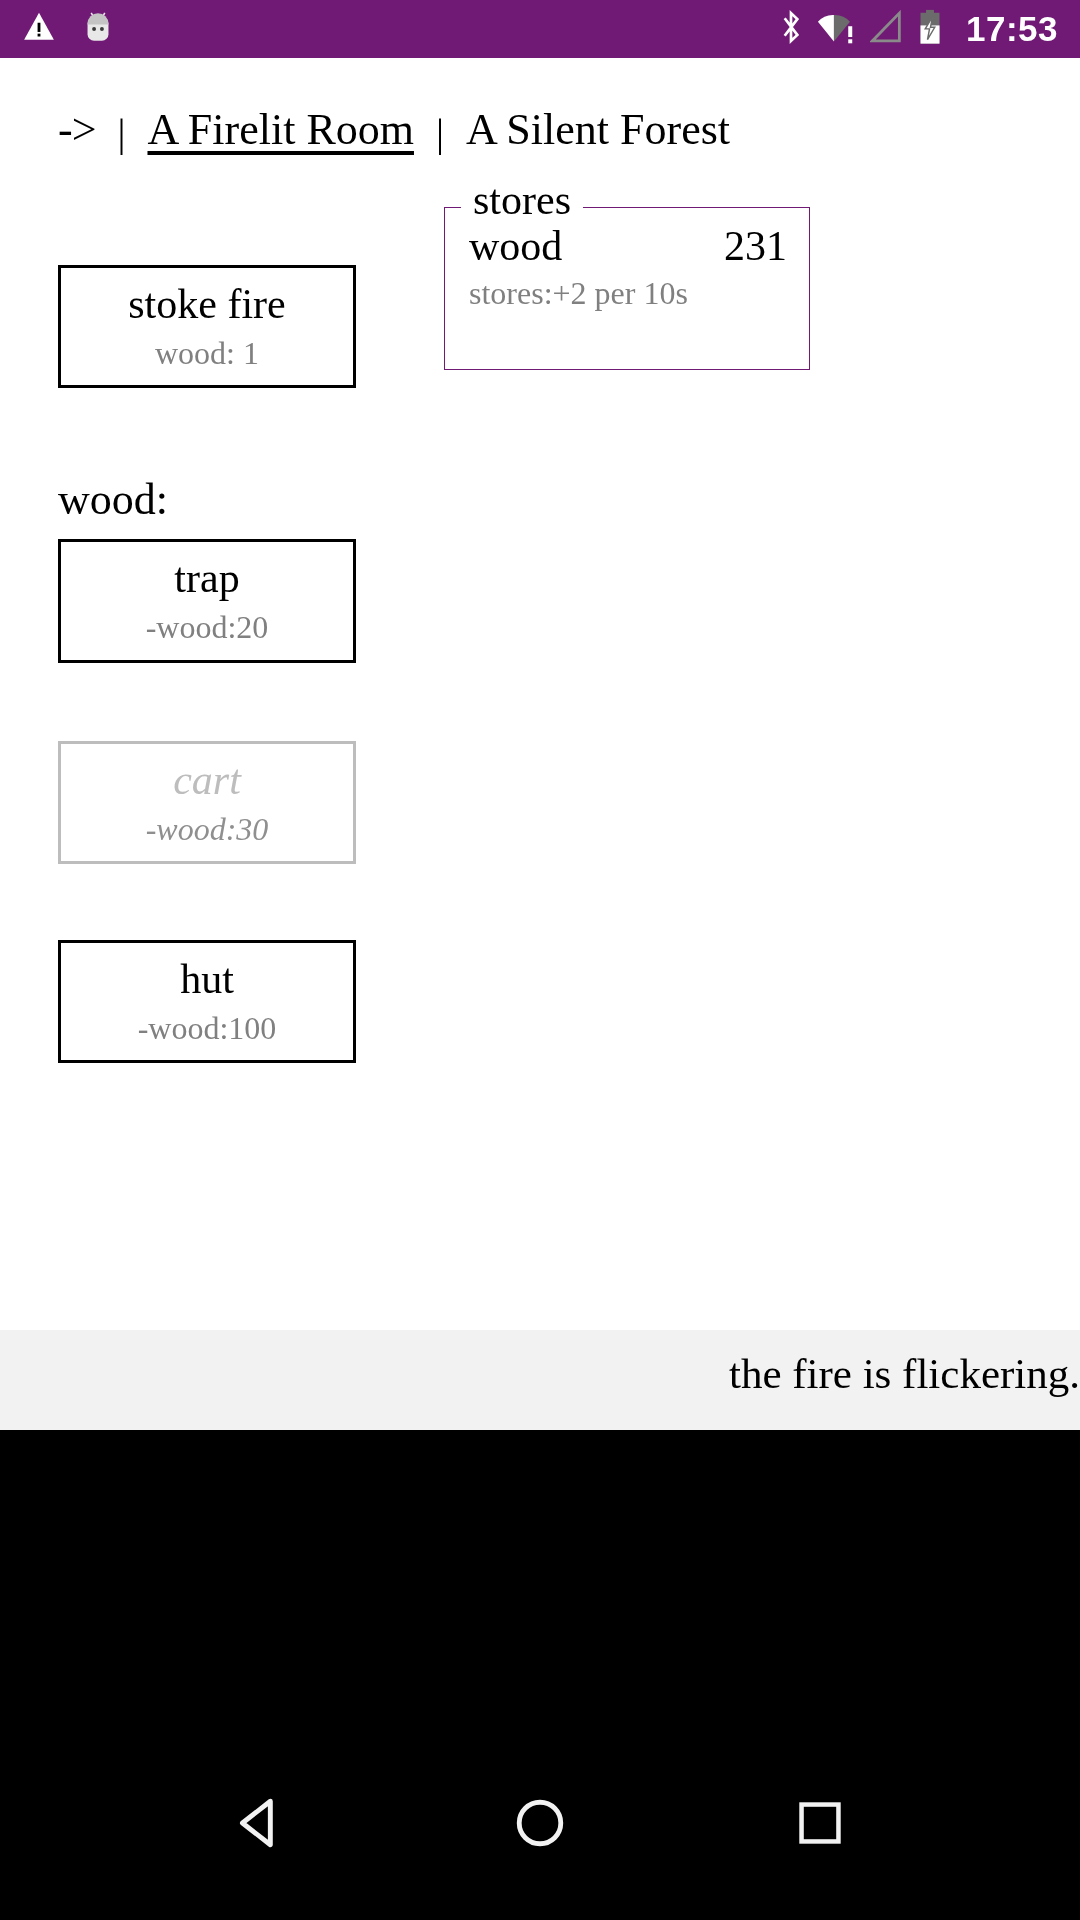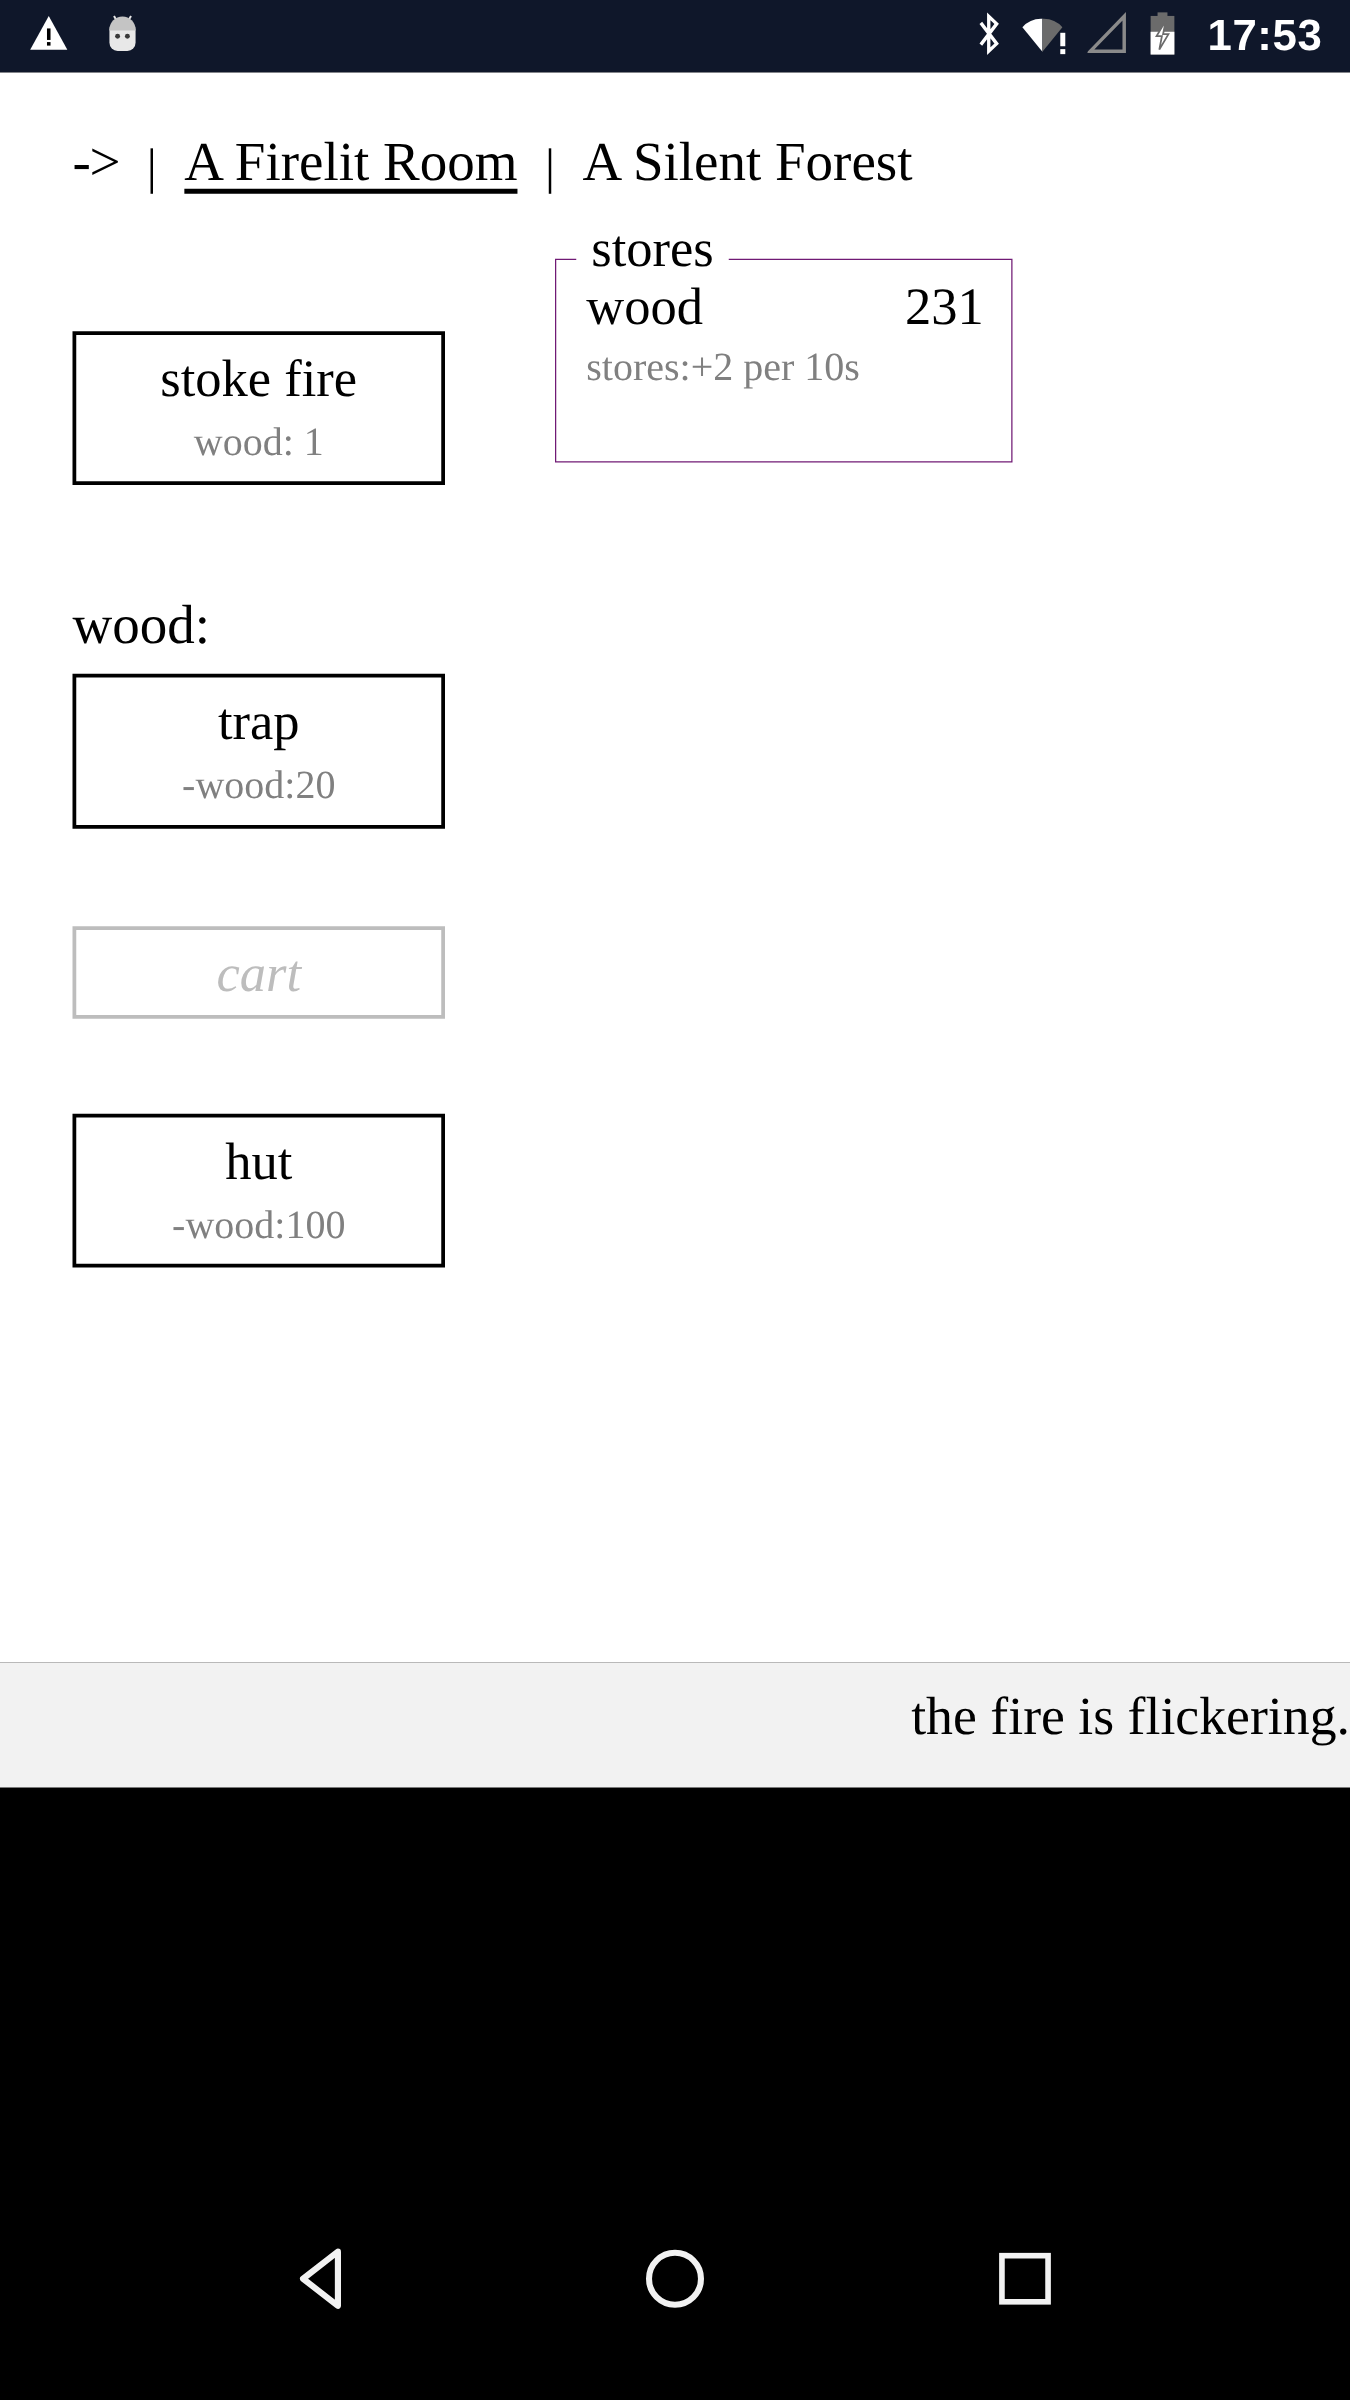--- a/index.html
+++ b/index.html
@@ -19,21 +19,21 @@
     height: 1920px;
     background: #000;
   }
 
   
   .status-bar {
     position: absolute;
     top: 0; left: 0;
     width: 1080px;
     height: 58px;
-    background: #0f172a;
+    background: #701a75;
     display: flex;
     align-items: center;
     padding: 0 22px;
     font-family: "Liberation Sans", sans-serif;
   }
   .status-left { display: flex; align-items: center; gap: 26px; }
   .status-right {
     margin-left: auto;
     display: flex;
     align-items: center;
@@ -287,20 +287,21 @@
 
       <div class="btn">
         <span class="btn-label">trap</span>
         <span class="btn-cost">-wood:20</span>
       </div>
 
       <div class="btn-gap"></div>
 
       <div class="btn disabled">
         <span class="btn-label">cart</span>
+        <span class="btn-cost">-wood:30</span>
       </div>
 
       <div class="btn-gap-sm"></div>
 
       <div class="btn">
         <span class="btn-label">hut</span>
         <span class="btn-cost">-wood:100</span>
       </div>
 
     </div>

